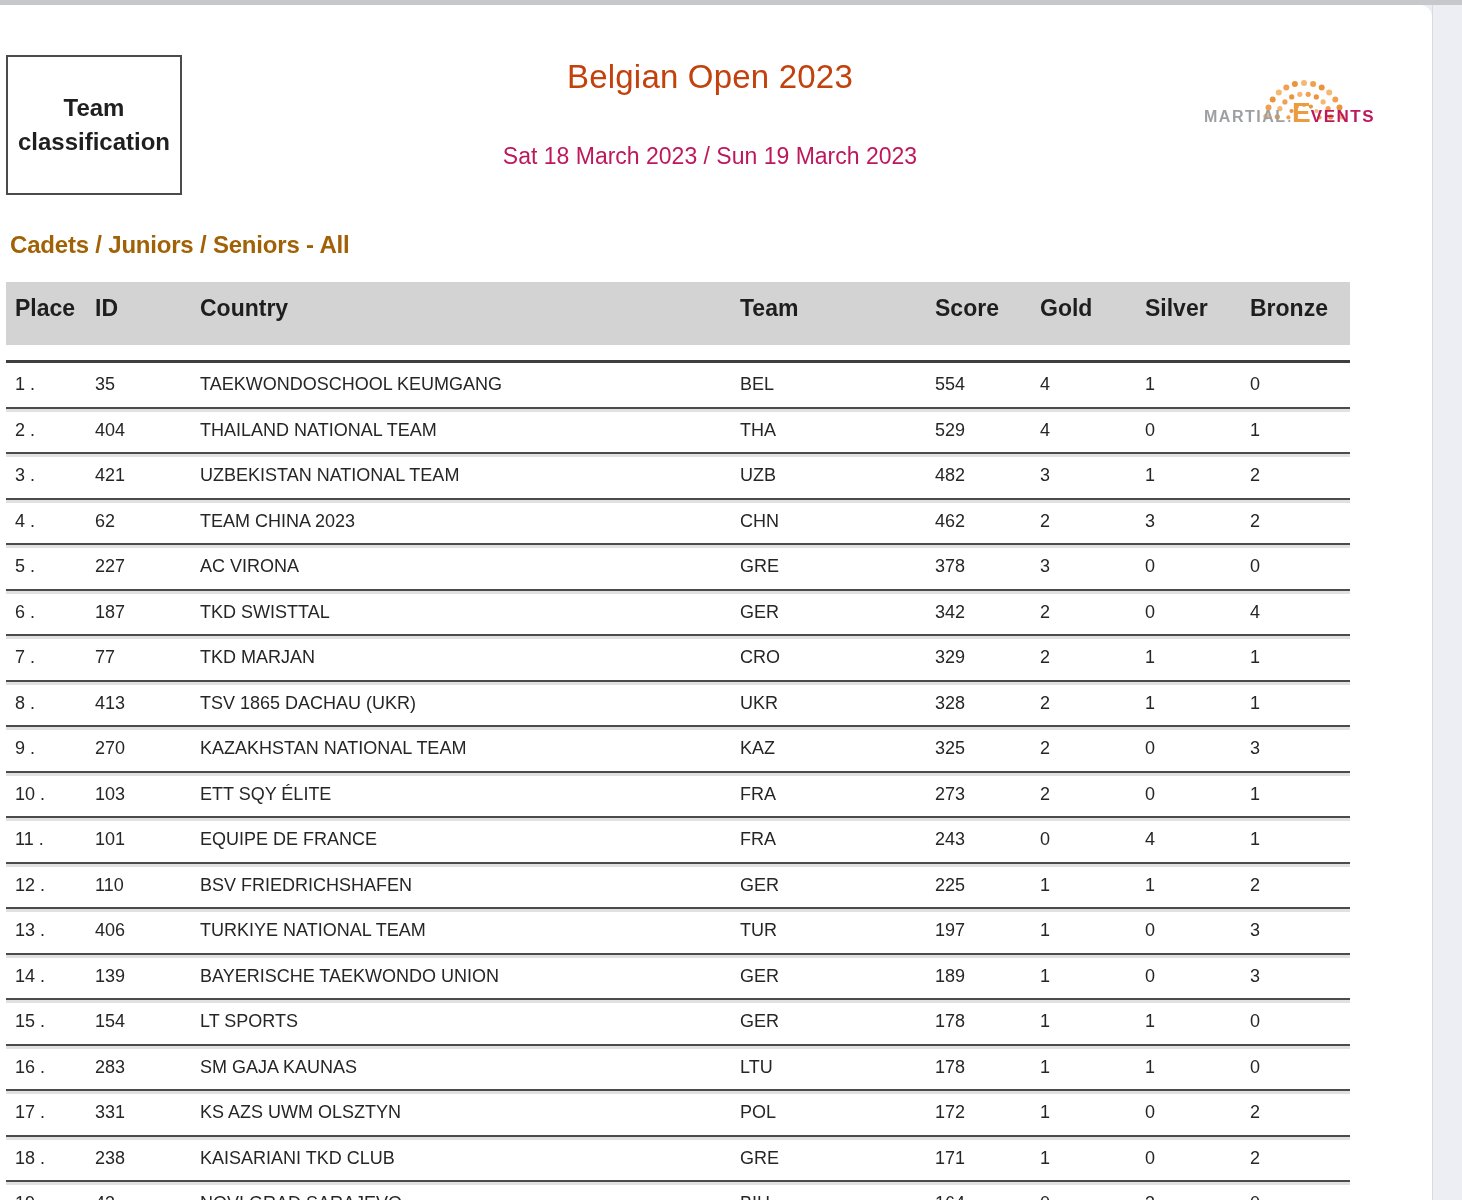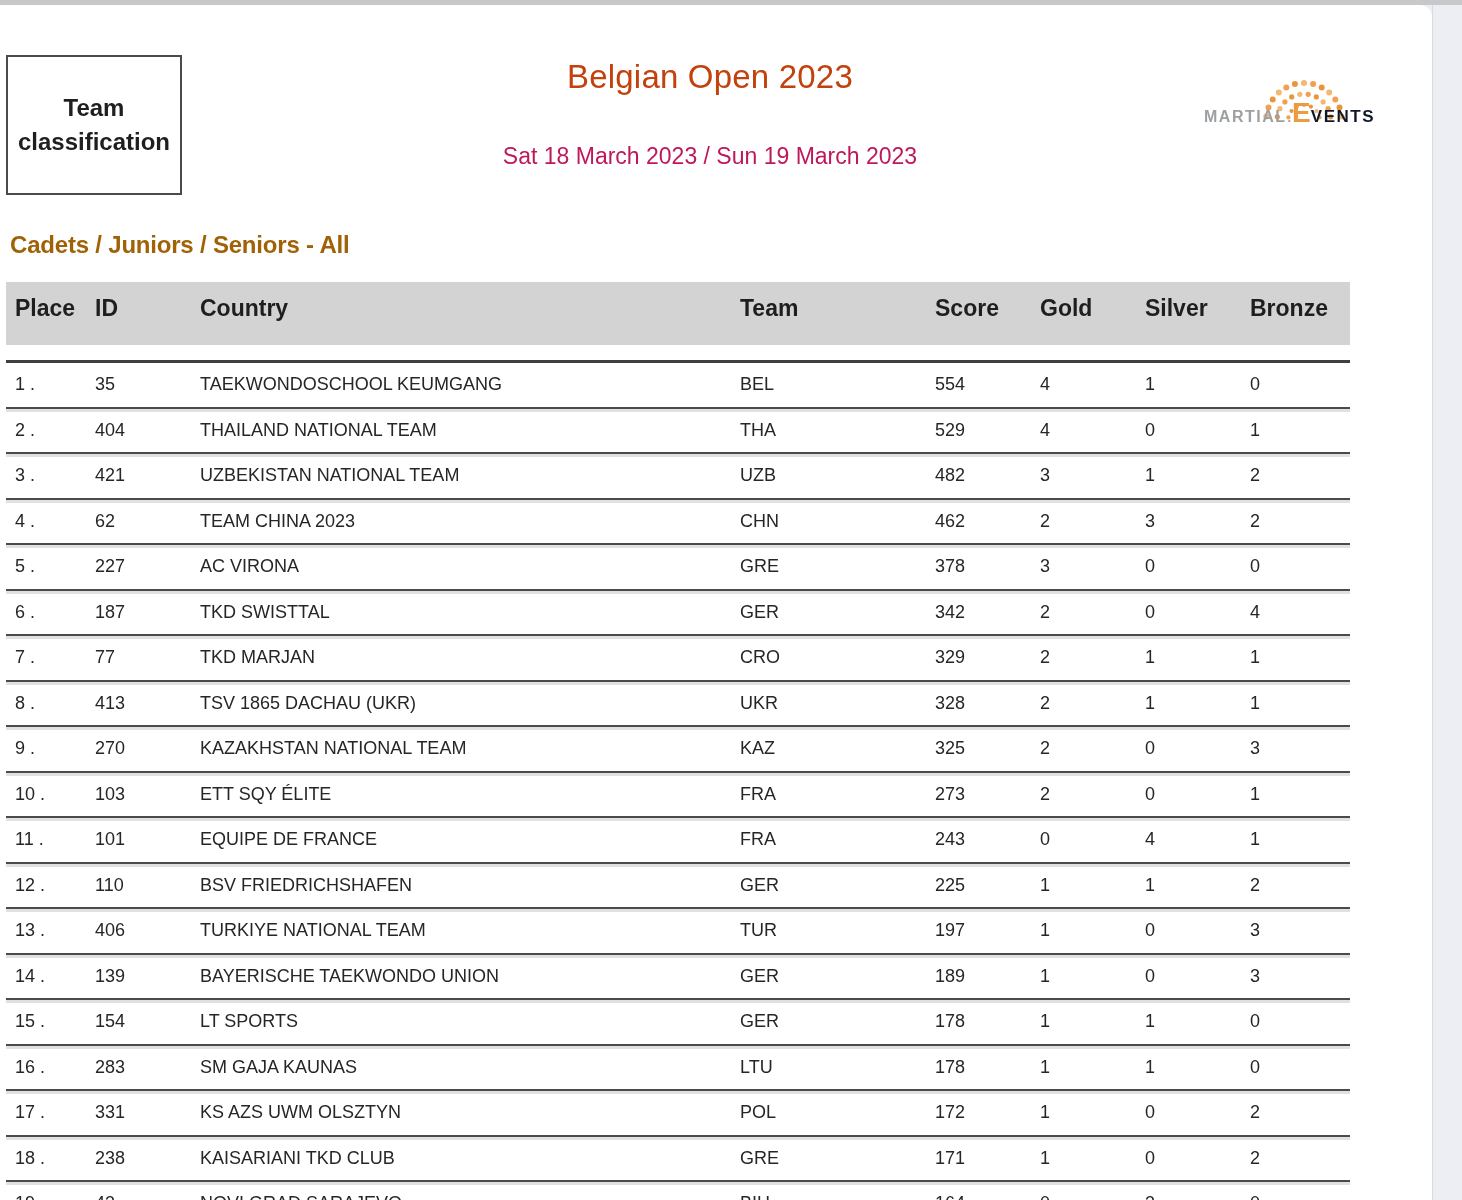--- a/index.html
+++ b/index.html
@@ -37,21 +37,21 @@
   .logo{position:absolute;left:1168px;top:50px;width:200px;height:72px;margin-left:36px;}
   .logo svg{position:absolute;left:0;top:0;width:200px;height:72px;}
   .logo-text{
     position:absolute;left:0;bottom:0;width:200px;
     display:flex;align-items:baseline;justify-content:flex-start;
     white-space:nowrap;
   }
   .lg-gray{font-size:16px;font-weight:bold;letter-spacing:1.5px;color:#9da0a3;}
   .lg-dot{font-size:13px;font-weight:bold;color:#9da0a3;margin:0 1px;}
   .lg-orange-big{font-size:28px;font-weight:bold;color:#ed9b40;line-height:1;}
-  .lg-orange{font-size:17px;font-weight:bold;letter-spacing:1.5px;color:#0f172a;}
+  .lg-orange{font-size:17px;font-weight:bold;letter-spacing:1.5px;color:#be185d;}
   
   .section{
     position:absolute;left:10px;top:226px;
     font-size:24px;font-weight:bold;color:#a16207;letter-spacing:-.2px;
   }
   
   .cols{display:grid;grid-template-columns:89px 105px 540px 195px 105px 105px 105px 1fr;}
   .thead{
     position:absolute;left:6px;top:277px;width:1344px;height:63px;
     background:#d3d3d3;

